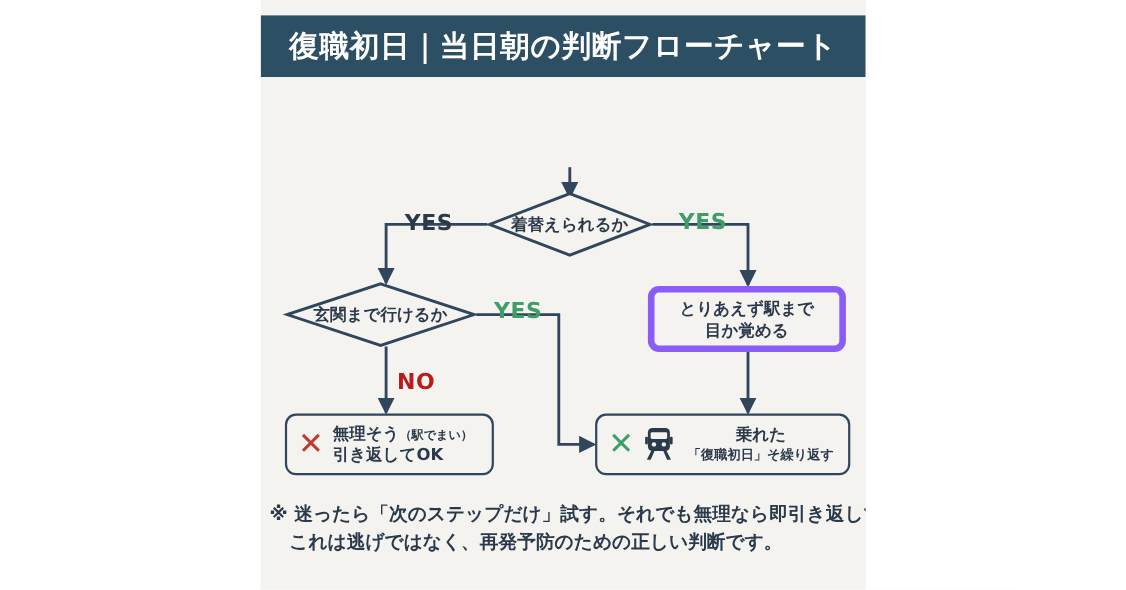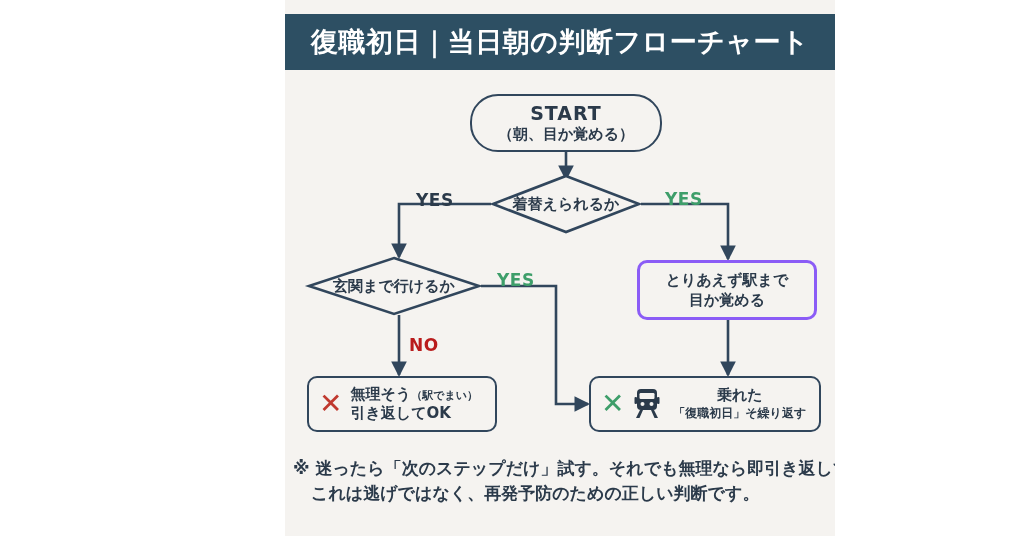--- a/index.html
+++ b/index.html
@@ -16,21 +16,20 @@
   }
 
   #card {
     position: absolute;
     left: 237px;
     top: 0px;
     width: 550px;
     height: 536px;
     background: #f5f3f0;
     overflow: hidden;
-    margin-left: 48px;
   }
 
   
   #title-bar {
     position: absolute;
     left: 0px;
     top: 14px;
     width: 550px;
     height: 56px;
     background: #2d4f63;
@@ -57,21 +56,21 @@
     color: #2b3a4a;
     text-align: center;
   }
 
   .terminator {
     border: 2px solid #31465c;
     border-radius: 28px;
     background: #f5f3f0;
   }
   .rect {
-    border: 3px solid #8b5cf6;
+    border: 6px solid #8b5cf6;
     border-radius: 10px;
     background: #f5f3f0;
   }
 
   .start-title {
     font-size: 19px;
     font-weight: bold;
     letter-spacing: 1px;
     line-height: 1.15;
   }
@@ -109,21 +108,21 @@
     justify-content: center;
     font-size: 15px;
     font-weight: bold;
     color: #2b3a4a;
     white-space: nowrap;
   }
 
   
   .edge-label {
     position: absolute;
-    font-size: 17px;
+    font-size: 20px;
     font-weight: bold;
     letter-spacing: 0.5px;
     white-space: nowrap;
   }
   .label-yes-dark { color: #2b3a4a; }
   .label-yes-green { color: #3e9e6a; }
   .label-no-red { color: #b91c1c; }
 
   
   .result {
@@ -229,24 +228,20 @@
       <path d="M 356 204 L 443 204 L 443 259" marker-end="url(#arrowhead)"></path>
 
       <path d="M 196 286 L 271 286 L 271 404 L 303 404" marker-end="url(#arrowhead)"></path>
 
       <line x1="114" y1="315" x2="114" y2="375" marker-end="url(#arrowhead)"></line>
 
       <line x1="443" y1="320" x2="443" y2="375" marker-end="url(#arrowhead)"></line>
     </g>
   </svg>
 
-  <div class="node terminator" style="left:185px; top:94px; width:192px; height:58px;">
-    <div class="start-title">START</div>
-    <div class="start-sub">（朝、目か覚める）</div>
-  </div>
 
   <div class="diamond-wrap" style="left:22px; top:256px; width:174px; height:60px;">
     <svg width="174" height="60" viewBox="0 0 174 60">
       <polygon points="87,2 172,30 87,58 2,30" fill="#f5f3f0" stroke="#31465c" stroke-width="2.6"></polygon>
     </svg>
     <div class="diamond-label">玄関まで行けるか</div>
   </div>
 
   <div class="diamond-wrap" style="left:206px; top:174px; width:150px; height:60px;">
     <svg width="150" height="60" viewBox="0 0 150 60">

